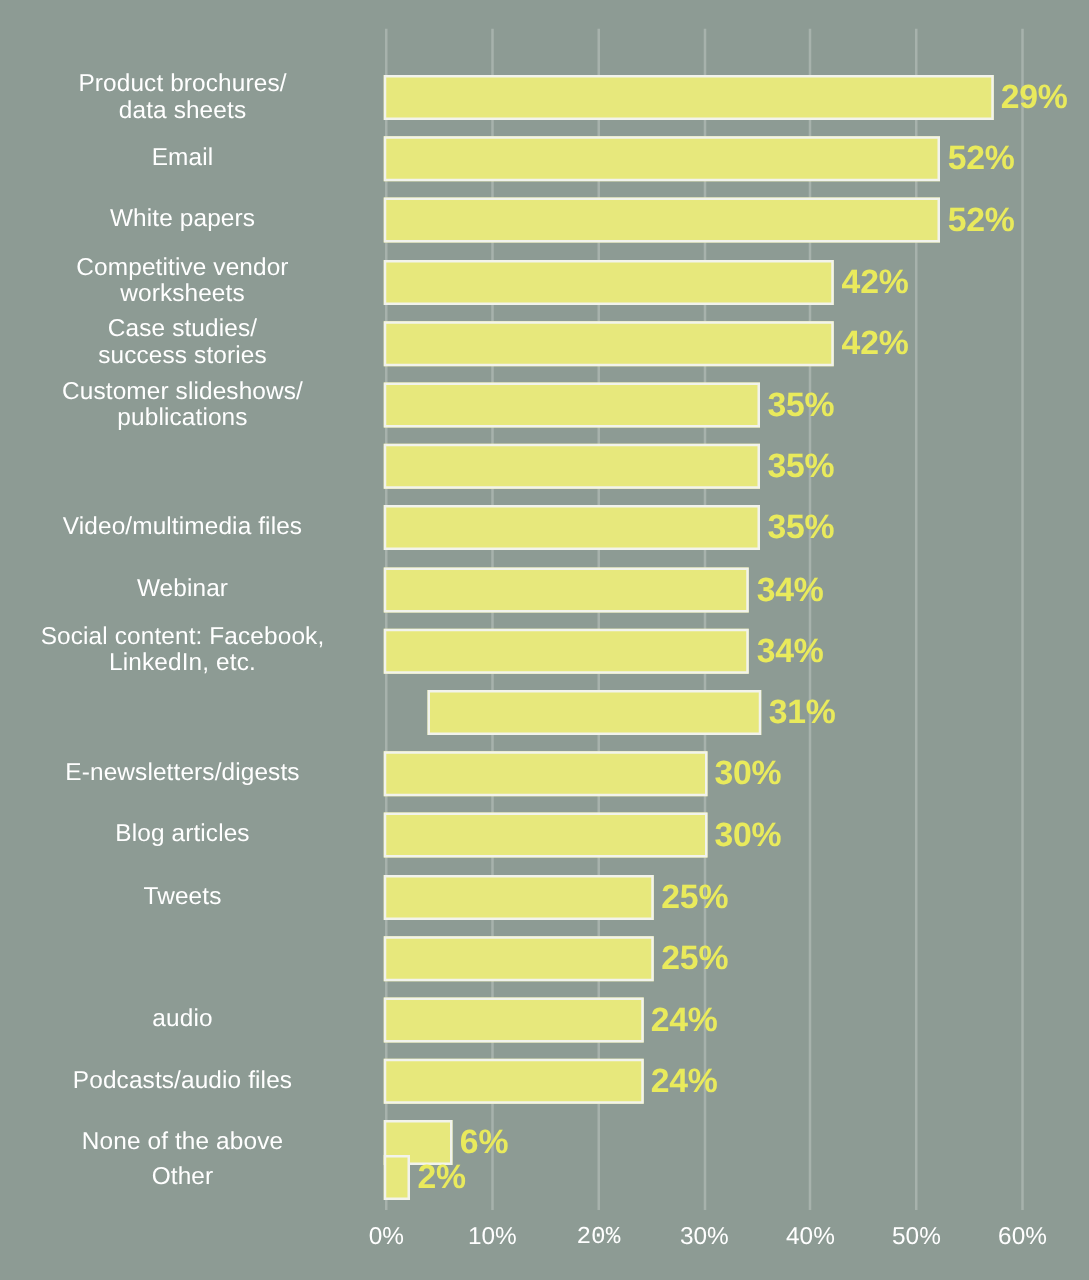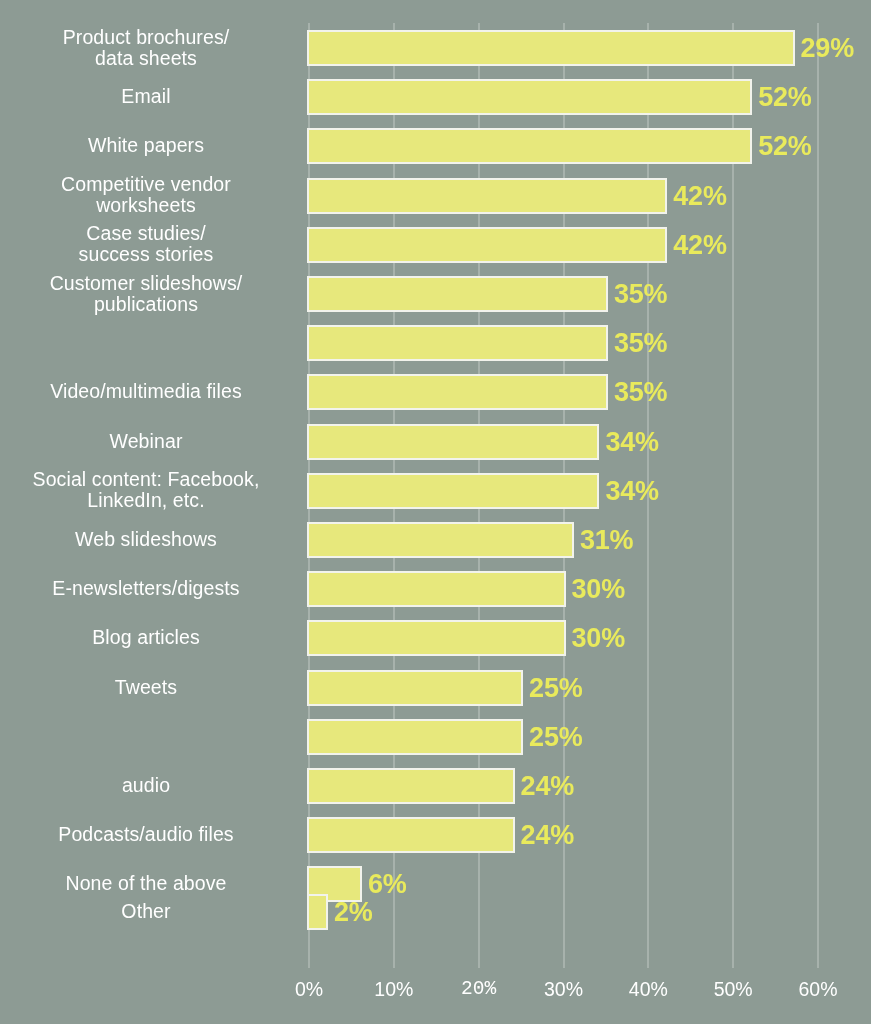--- a/index.html
+++ b/index.html
@@ -52,20 +52,21 @@
     position: absolute;
     left: 0;
     top: 0;
     width: 871px;
   }
   .row {
     position: absolute;
     left: 0;
     width: 849px;
     height: 49.2px;
+    margin-top: 30px;
   }
 
   .cat-label {
     position: absolute;
     left: 0;
     top: 0;
     width: 292px;
     height: 49.2px;
     display: flex;
     align-items: center;
@@ -208,22 +209,21 @@
       </div>
       <div class="row" style="top: 465.8px;">
         <div class="cat-label">Social content: Facebook,
 LinkedIn, etc.</div>
         <div class="bar-wrap" style="width: 288.433px;">
           <div class="bar" style="width: 288.433px;"></div>
           <div class="bar-value">34%</div>
         </div>
       </div>
       <div class="row" style="top: 515px;">
-        <div class="cat-label">Web slideshows</div>
-        <div class="bar-wrap" style="width: 262.983px;">
+        <div class="bar-wrap" style="width: 262.983px; padding-left: 35px;">
           <div class="bar" style="width: 262.983px;"></div>
           <div class="bar-value">31%</div>
         </div>
       </div>
       <div class="row" style="top: 564.2px;">
         <div class="cat-label">E-newsletters/digests</div>
         <div class="bar-wrap" style="width: 254.5px;">
           <div class="bar" style="width: 254.5px;"></div>
           <div class="bar-value">30%</div>
         </div>

